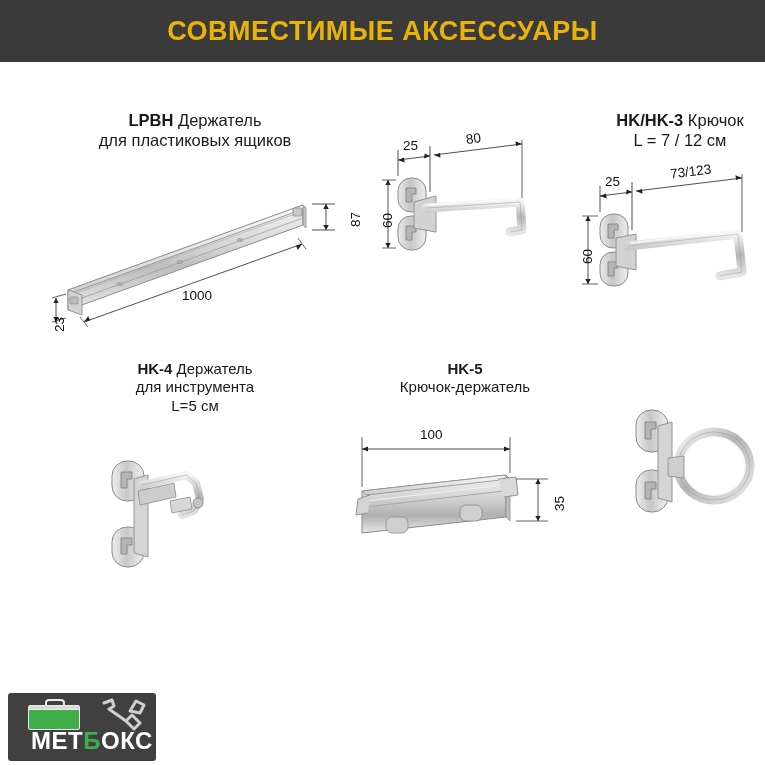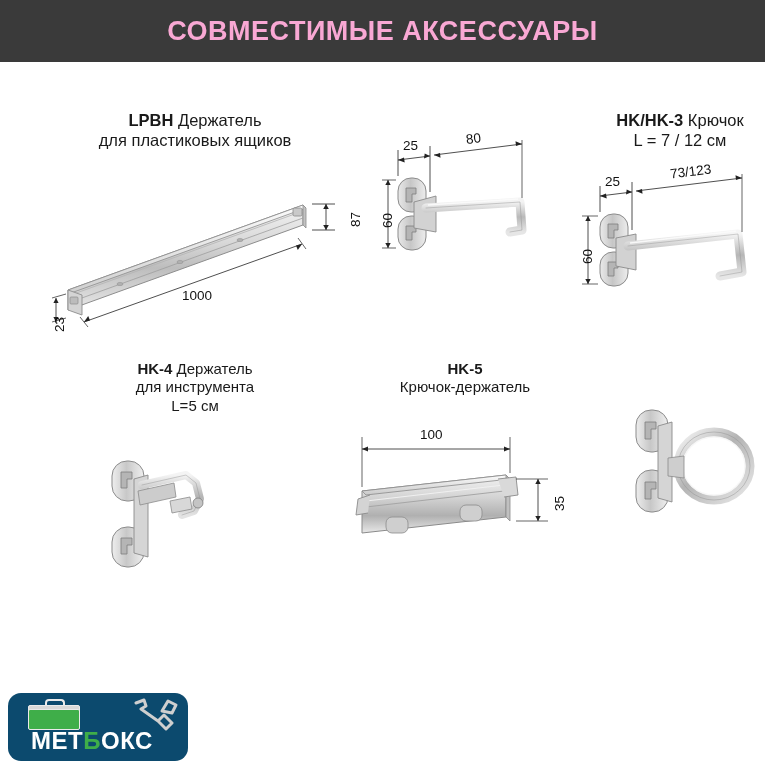--- a/index.html
+++ b/index.html
@@ -27,21 +27,21 @@
     left: 0;
     top: 0;
     width: 765px;
     height: 62px;
     background: #3a3a3a;
     display: flex;
     align-items: center;
     justify-content: center;
   }
   .header-title {
-    color: #f9a8d4;
+    color: #eab308;
     font-size: 27px;
     font-weight: bold;
     letter-spacing: 0.5px;
     text-align: left;
     text-transform: uppercase;
   }
   .header-rule {
     position: absolute;
     left: 0;
     top: 62px;
@@ -95,24 +95,24 @@
     left: 0;
     bottom: 0;
     width: 765px;
     height: 78px;
     background: #ffffff;
   }
   .logo-box {
     position: absolute;
     left: 8px;
     bottom: 4px;
-    width: 180px;
+    width: 148px;
     height: 68px;
-    background: #0c4a6e;
-    border-radius: 13px;
+    background: #404040;
+    border-radius: 3px;
     overflow: hidden;
   }
   .logo-toolbox {
     position: absolute;
     left: 16px;
     top: 6px;
     width: 60px;
     height: 30px;
   }
   .logo-toolbox .tb-body {

